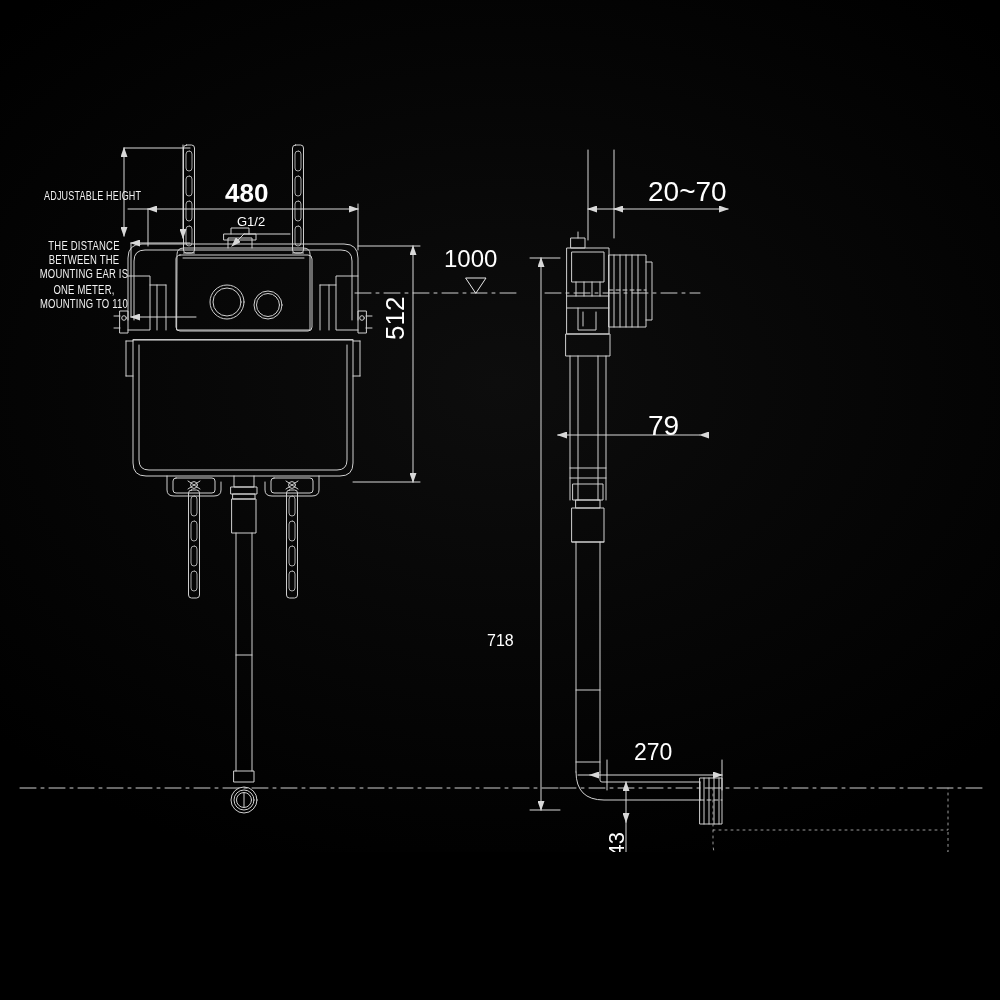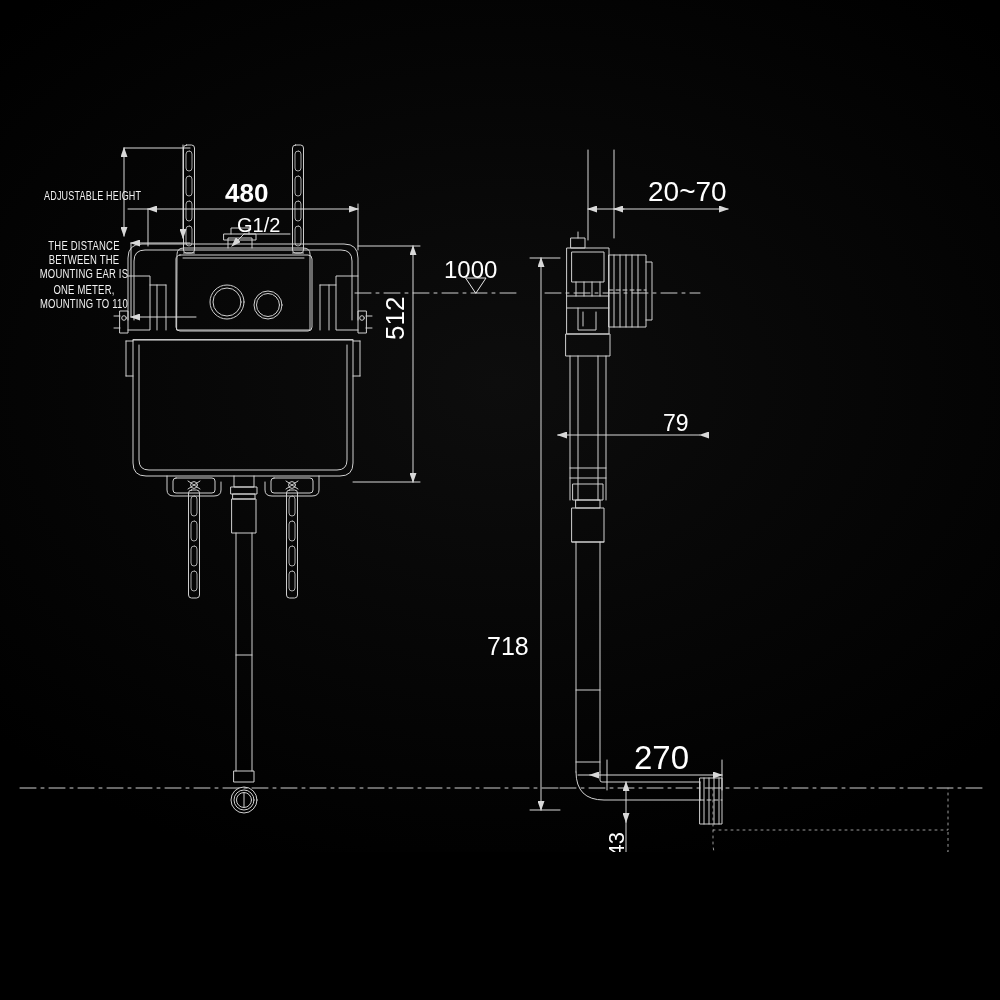--- a/index.html
+++ b/index.html
@@ -313,31 +313,31 @@
       </g>
     </g>
   </svg>
 
   <div class="note-text" id="note-adjustable">ADJUSTABLE HEIGHT</div>
 
   <div class="note-text" id="note-distance">THE DISTANCE BETWEEN THE MOUNTING EAR IS ONE METER, MOUNTING TO 110</div>
 
   <div class="dim-text" style="left:225px; top:178px; font-size:26px;font-weight:bold;">480</div>
 
-  <div class="dim-text" style="left:237px; top:214px; font-size:20px;">G1/2</div>
+  <div class="dim-text" style="left:237px; top:214px; font-size:13px;">G1/2</div>
 
   <div class="dim-text" style="left:380px; top:340px; font-size:26px;
               transform:rotate(-90deg); transform-origin:left top;">512</div>
 
-  <div class="dim-text" style="left:444px; top:256px; font-size:24px;">1000</div>
+  <div class="dim-text" style="left:444px; top:245px; font-size:24px;">1000</div>
 
   <div class="dim-text" style="left:648px; top:176px; font-size:28px;">20~70</div>
 
-  <div class="dim-text" style="left:648px; top:410px; font-size:23px;margin-left:15px;">79</div>
-
-  <div class="dim-text" style="left:487px; top:632px; font-size:25px;">718</div>
-
-  <div class="dim-text" style="left:634px; top:739px; font-size:33px;">270</div>
+  <div class="dim-text" style="left:648px; top:410px; font-size:28px;">79</div>
+
+  <div class="dim-text" style="left:487px; top:632px; font-size:16px;">718</div>
+
+  <div class="dim-text" style="left:634px; top:739px; font-size:23px;">270</div>
 
   <div class="dim-text" style="left:604px; top:874px; font-size:22px;
               transform:rotate(-90deg); transform-origin:left top;">Φ43</div>
 
 </div>
 
 </body></html>

